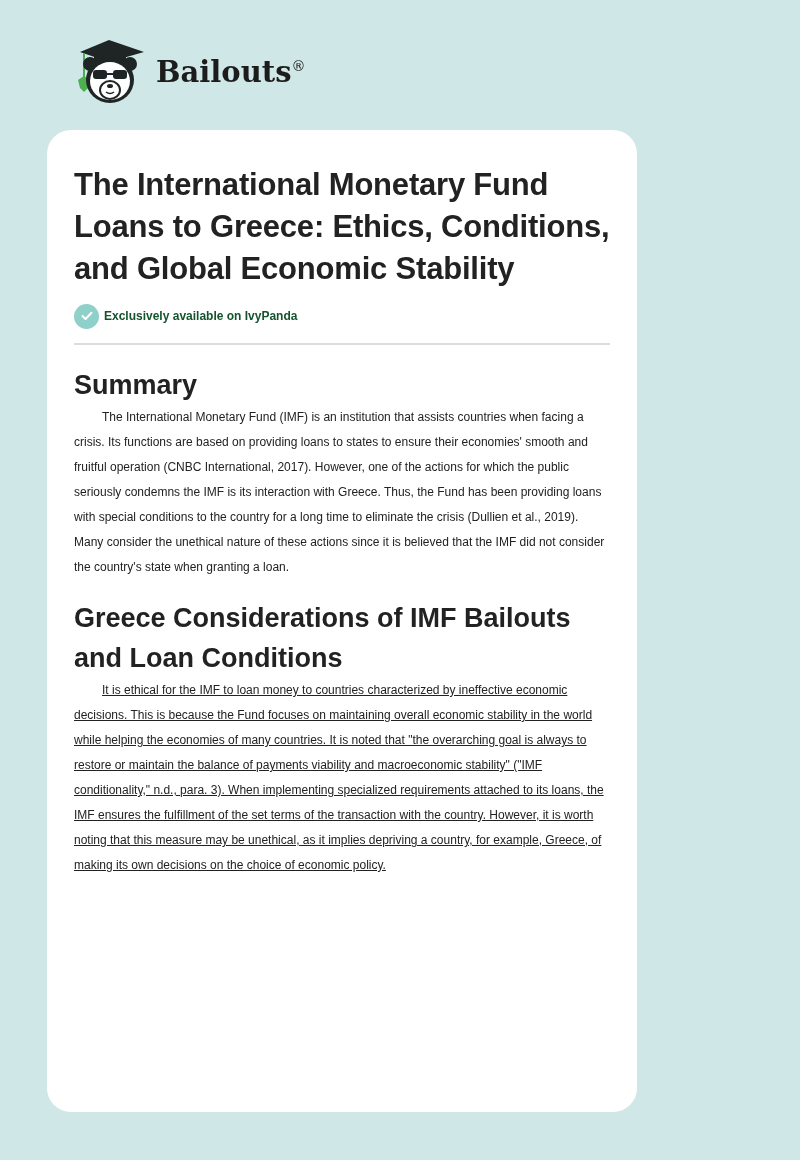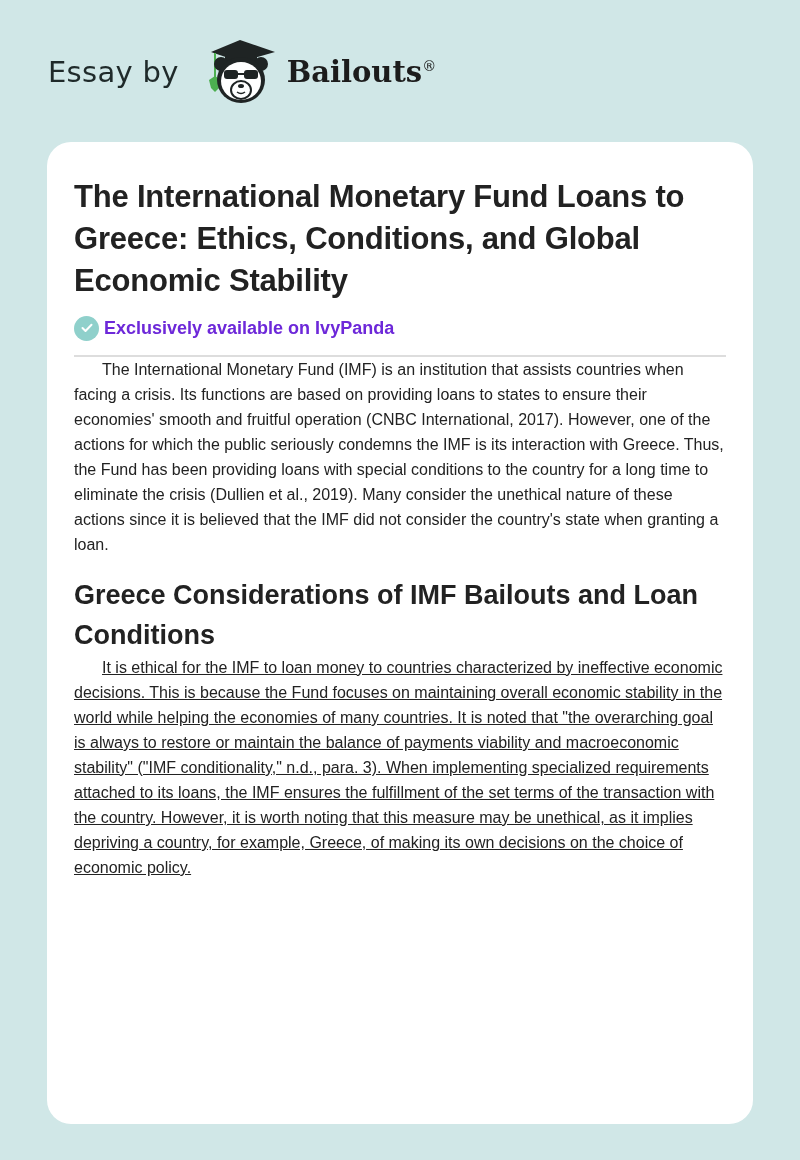--- a/index.html
+++ b/index.html
@@ -20,52 +20,51 @@
     font-size: 29px; color: #1f2a2a; letter-spacing: 0.3px;
   }
   .brand-logo { margin-left: 18px; width: 86px; height: 72px; }
   .brand-name {
     font-family: "DejaVu Serif", serif; font-weight: bold;
     font-size: 29px; color: #1c1c1c; margin-left: 4px;
   }
   .brand-reg { font-size: 14px; vertical-align: super; font-family: "DejaVu Sans", sans-serif; font-weight: normal; }
   .card {
     position: absolute; left: 47px; top: 130px;
-    width: 706px; height: 982px;
+    width: 590px; height: 982px;
     background: #ffffff; border-radius: 24px;
-    box-sizing: border-box; padding: 34px 27px 0 27px; margin-top: 12px;
+    box-sizing: border-box; padding: 34px 27px 0 27px;
   }
   .title {
     margin: 0; font-size: 31px; font-weight: bold; line-height: 42px;
     color: #222222; letter-spacing: -0.2px;
   }
   .badge { display: flex; align-items: center; margin-top: 12px; height: 28px; }
   .badge-icon {
     width: 25px; height: 25px; border-radius: 50%;
     background: #8fd0cb; display: flex; align-items: center; justify-content: center;
   }
-  .badge-text { margin-left: 5px; font-size: 18px; font-weight: bold; color: #6d28d9; }
+  .badge-text { margin-left: 5px; font-size: 12px; font-weight: bold; color: #14532d; }
   .divider { height: 2px; background: #dddddd; margin-top: 13px; }
   h2 {
     margin: 0; font-size: 27px; font-weight: bold; line-height: 40px; color: #222222;
   }
   .sec1-h { margin-top: 20px; }
   .sec2-h { margin-top: 18px; }
   p.body {
-    margin: 0; font-size: 16px; line-height: 25px; color: #222222;
+    margin: 0; font-size: 12px; line-height: 25px; color: #222222;
     text-indent: 28px;
   }
   .sec1-p { margin-top: 26px; }
   .sec2-p { margin-top: 26px; text-decoration: underline; }
 </style>
 </head>
 <body>
 
 <div class="brand">
-  <span class="brand-essay">Essay by</span>
   <svg class="brand-logo" viewBox="0 0 86 72">
 
     <polygon points="14,16 43,4 78,16 43,26" fill="#1f2424"></polygon>
     <rect x="28" y="18" width="32" height="8" fill="#1f2424"></rect>
 
     <line x1="18" y1="17" x2="18" y2="44" stroke="#4caf50" stroke-width="2"></line>
     <path d="M12,44 L18,40 L24,44 L22,52 L18,56 L14,52 Z" fill="#4caf50"></path>
 
     <circle cx="24" cy="28" r="7" fill="#1f2424"></circle>
     <circle cx="64" cy="28" r="7" fill="#1f2424"></circle>
@@ -91,20 +90,21 @@
       <svg width="12" height="10" viewBox="0 0 12 10">
           <path d="M1.5,5 L4.5,8 L10.5,1.8" stroke="#ffffff" stroke-width="2" fill="none" stroke-linecap="round" stroke-linejoin="round"></path>
         </svg>
     </span>
     <span class="badge-text">Exclusively available on IvyPanda</span>
   </div>
 
   <div class="divider"></div>
 
   <section>
+    <h2 class="sec1-h">Summary</h2>
     <p class="body sec1-p">The International Monetary Fund (IMF) is an institution that assists countries when facing a crisis. Its functions are based on providing loans to states to ensure their economies' smooth and fruitful operation (CNBC International, 2017). However, one of the actions for which the public seriously condemns the IMF is its interaction with Greece. Thus, the Fund has been providing loans with special conditions to the country for a long time to eliminate the crisis (Dullien et al., 2019). Many consider the unethical nature of these actions since it is believed that the IMF did not consider the country's state when granting a loan.</p>
   </section>
 
   <section>
     <h2 class="sec2-h">Greece Considerations of IMF Bailouts and Loan Conditions</h2>
     <p class="body sec2-p">It is ethical for the IMF to loan money to countries characterized by ineffective economic decisions. This is because the Fund focuses on maintaining overall economic stability in the world while helping the economies of many countries. It is noted that "the overarching goal is always to restore or maintain the balance of payments viability and macroeconomic stability" ("IMF conditionality," n.d., para. 3). When implementing specialized requirements attached to its loans, the IMF ensures the fulfillment of the set terms of the transaction with the country. However, it is worth noting that this measure may be unethical, as it implies depriving a country, for example, Greece, of making its own decisions on the choice of economic policy.</p>
   </section>
 </div>
 
 </body></html>

